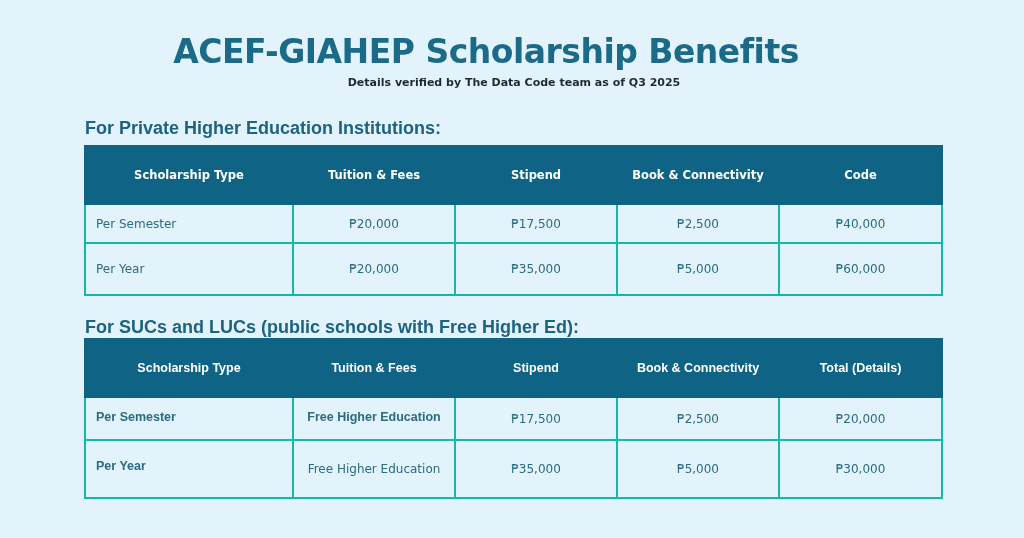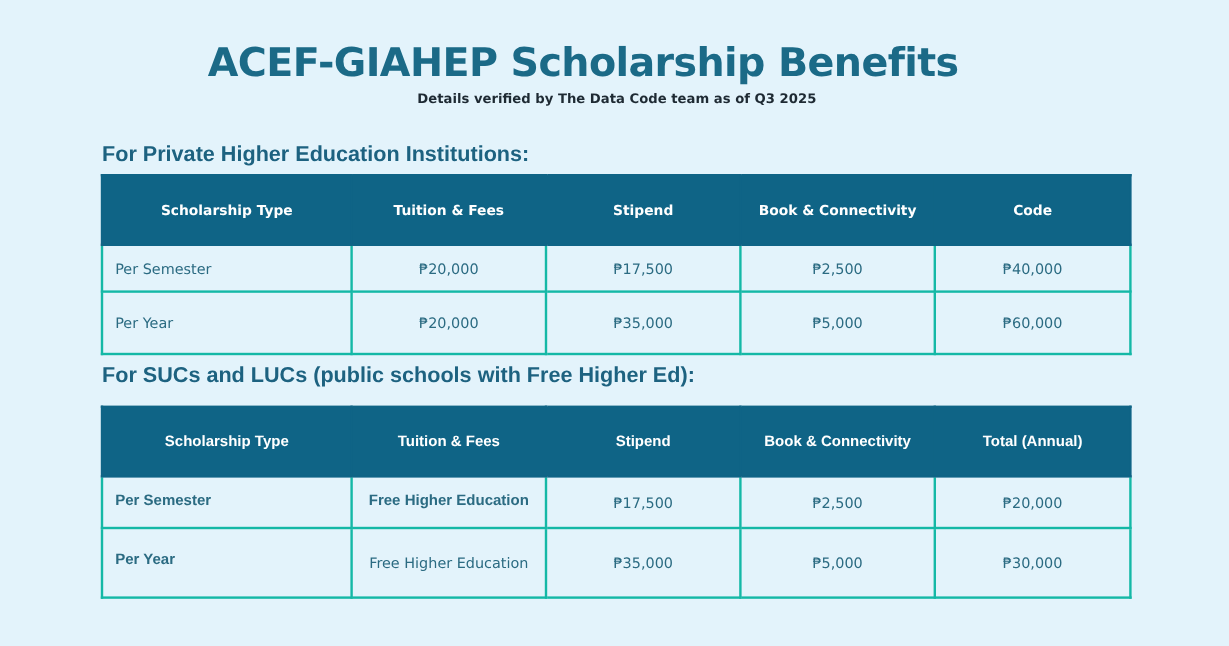--- a/index.html
+++ b/index.html
@@ -44,21 +44,21 @@
     .section-label {
       position: absolute;
       left: 85px;
       font-family: Liberation Sans, sans-serif;
       font-weight: bold;
       font-size: 18px;
       color: #1d6280;
       line-height: 18px;
     }
     .section-label.s1 { top: 119px; }
-    .section-label.s2 { top: 303px; }
+    .section-label.s2 { top: 318px; }
 
     table.benefits {
       position: absolute;
       left: 84px;
       width: 857px;
       border-collapse: collapse;
       table-layout: fixed;
     }
     table.benefits.t1 { top: 145px; }
     table.benefits.t2 { top: 338px; }
@@ -186,21 +186,21 @@
       <col class="c3">
       <col class="c4">
       <col class="c5">
   </colgroup>
   <thead>
     <tr>
       <th>Scholarship Type</th>
       <th>Tuition &amp; Fees</th>
       <th>Stipend</th>
       <th>Book &amp; Connectivity</th>
-      <th>Total (Annual)</th>
+      <th>Total (Details)</th>
     </tr>
   </thead>
   <tbody>
     <tr class="r1">
       <td class="type">Per Semester</td>
       <td class="free">Free Higher Education</td>
       <td>₱17,500</td>
       <td>₱2,500</td>
       <td>₱20,000</td>
     </tr>

